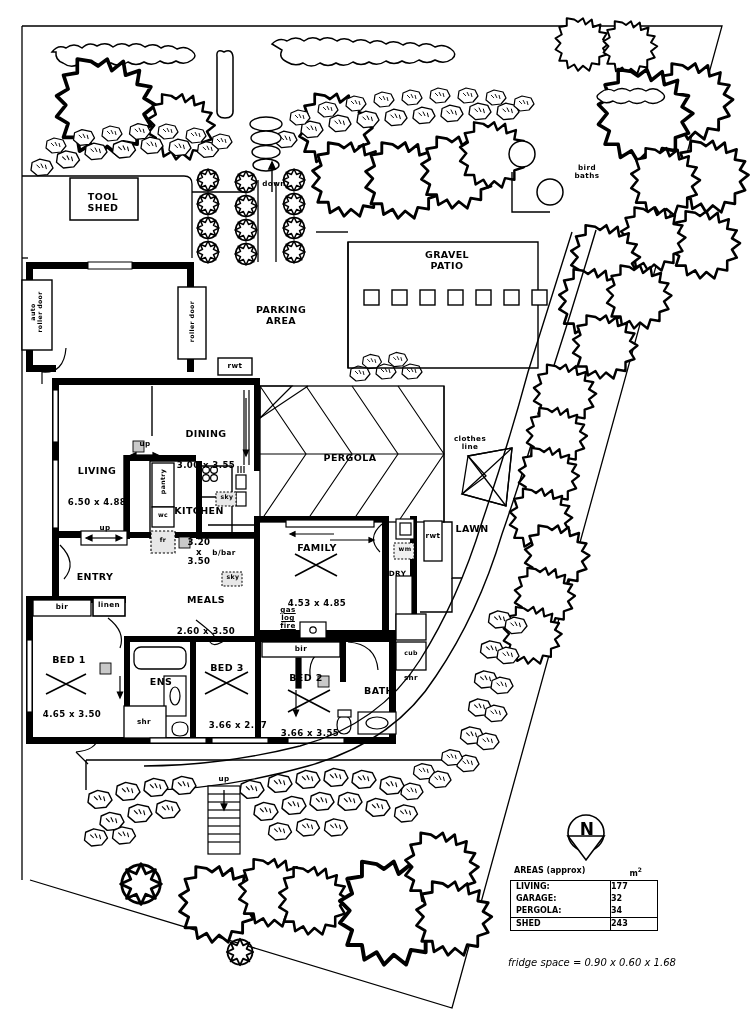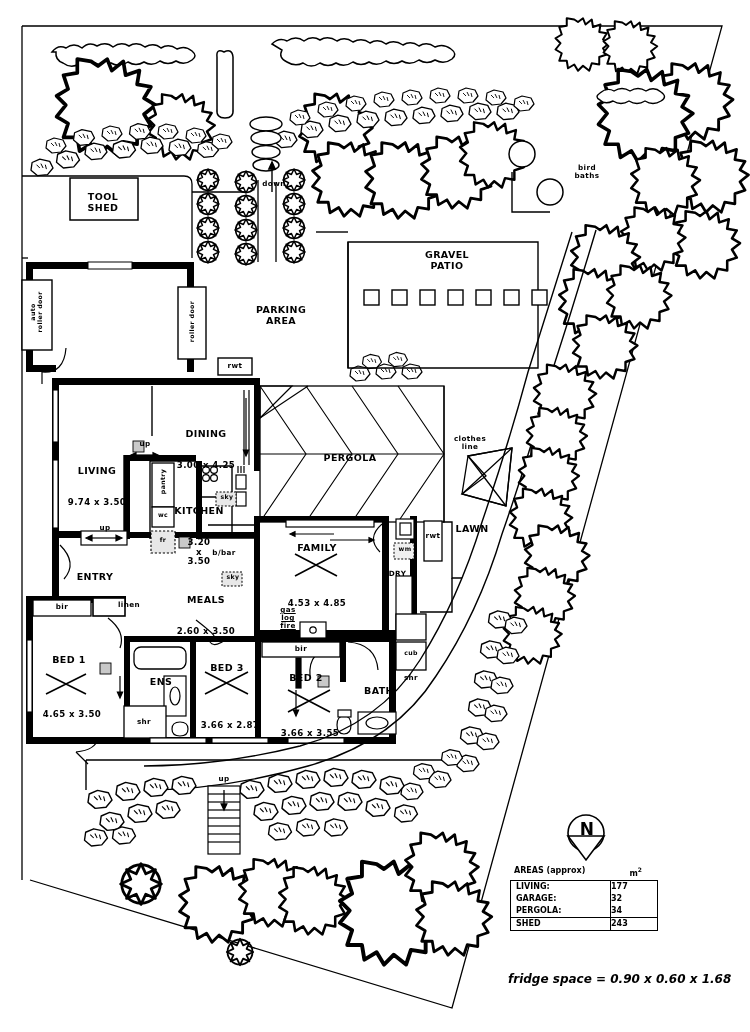--- a/index.html
+++ b/index.html
@@ -15,21 +15,21 @@
   .sm{font-size:7.2px;font-weight:700;}
   .xs{font-size:6.2px;font-weight:700;}
   .rot90{transform-origin:50% 50%;}
   .tbl{position:absolute;left:510px;top:866px;width:148px;font-size:8px;font-weight:700;}
   .tbl .hdr{display:flex;justify-content:space-between;padding:0 2px 2px 4px;}
   .tbl .box{border:1.6px solid #000;}
   .tbl .row{display:flex;border-bottom:0px solid #000;}
   .tbl .row .nm{flex:1;padding:1.5px 0 1.5px 5px;border-right:1.6px solid #000;}
   .tbl .row .vl{width:40px;text-align:left;padding:1.5px 6px 1.5px 0;}
   .tbl .sep{border-top:1.6px solid #000;}
-  .note{position:absolute;left:508px;top:957px;font-size:12px;font-weight:700;font-style:italic;margin-top:15px;}
+  .note{position:absolute;left:508px;top:957px;font-size:10px;font-weight:400;font-style:italic;}
 </style>
 </head>
 <body>
 
 <div id="sheet">
 
 <svg width="750" height="1032" viewBox="0 0 750 1032">
   <defs>
 
     <g id="tree">
@@ -583,26 +583,26 @@
 <div class="lbl rm" style="left:70px;top:192px;width:66px;">TOOL
 SHED</div>
 <div class="lbl rm" style="left:404px;top:250px;width:86px;">GRAVEL
 PATIO</div>
 <div class="lbl sm" style="left:528px;top:164px;width:40px;margin-left:39px;">bird
 baths</div>
 <div class="lbl sm" style="left:258px;top:180px;width:32px;">down</div>
 
 <div class="lbl rm" style="left:52px;top:445px;width:90px;">
   <div>LIVING</div>
-  <div class="d">9.74 x 3.50</div>
+  <div class="d">6.50 x 4.88</div>
 </div>
 
 <div class="lbl rm" style="left:160px;top:408px;width:92px;">
   <div>DINING</div>
-  <div class="d">3.00 x 4.25</div>
+  <div class="d">3.00 x 3.55</div>
 </div>
 
 <div class="lbl rm" style="left:168px;top:485px;width:62px;">
   <div>KITCHEN</div>
   <div class="d">3.20
 x
 3.50</div>
 </div>
 
 <div class="lbl xs rot90" style="left:139px;top:478px;width:48px;transform:rotate(-90deg);">pantry</div>
@@ -624,33 +624,33 @@
 
 <div class="lbl rm" style="left:310px;top:453px;width:80px;">PERGOLA</div>
 <div class="lbl sm" style="left:448px;top:435px;width:44px;">clothes
 line</div>
 <div class="lbl rm" style="left:452px;top:524px;width:40px;">LAWN</div>
 <div class="lbl sm" style="left:378px;top:570px;width:34px;">LDRY</div>
 <div class="lbl xs" style="left:396px;top:546px;width:18px;">wm</div>
 
 <div class="lbl rm" style="left:64px;top:572px;width:62px;">ENTRY</div>
 <div class="lbl sm" style="left:44px;top:603px;width:36px;">bir</div>
-<div class="lbl sm" style="left:94px;top:601px;width:30px;padding-left:20px;">linen</div>
+<div class="lbl sm" style="left:94px;top:601px;width:30px;">linen</div>
 <div class="lbl sm" style="left:286px;top:645px;width:30px;">bir</div>
 
 <div class="lbl rm" style="left:38px;top:655px;width:62px;">BED 1</div>
 <div class="lbl rm" style="left:30px;top:689px;width:84px;">
   <div class="d">4.65 x 3.50</div>
 </div>
 
 <div class="lbl rm" style="left:136px;top:677px;width:50px;">ENS</div>
 <div class="lbl sm" style="left:128px;top:718px;width:32px;">shr</div>
 
 <div class="lbl rm" style="left:196px;top:663px;width:62px;">BED 3</div>
-<div class="lbl rm" style="left:188px;top:700px;width:84px;">
+<div class="lbl rm" style="left:196px;top:700px;width:84px;">
   <div class="d">3.66 x 2.87</div>
 </div>
 
 <div class="lbl rm" style="left:278px;top:673px;width:56px;">BED 2</div>
 <div class="lbl rm" style="left:268px;top:708px;width:84px;">
   <div class="d">3.66 x 3.55</div>
 </div>
 
 <div class="lbl rm" style="left:354px;top:686px;width:50px;">BATH</div>
 <div class="lbl sm" style="left:396px;top:674px;width:30px;">shr</div>

